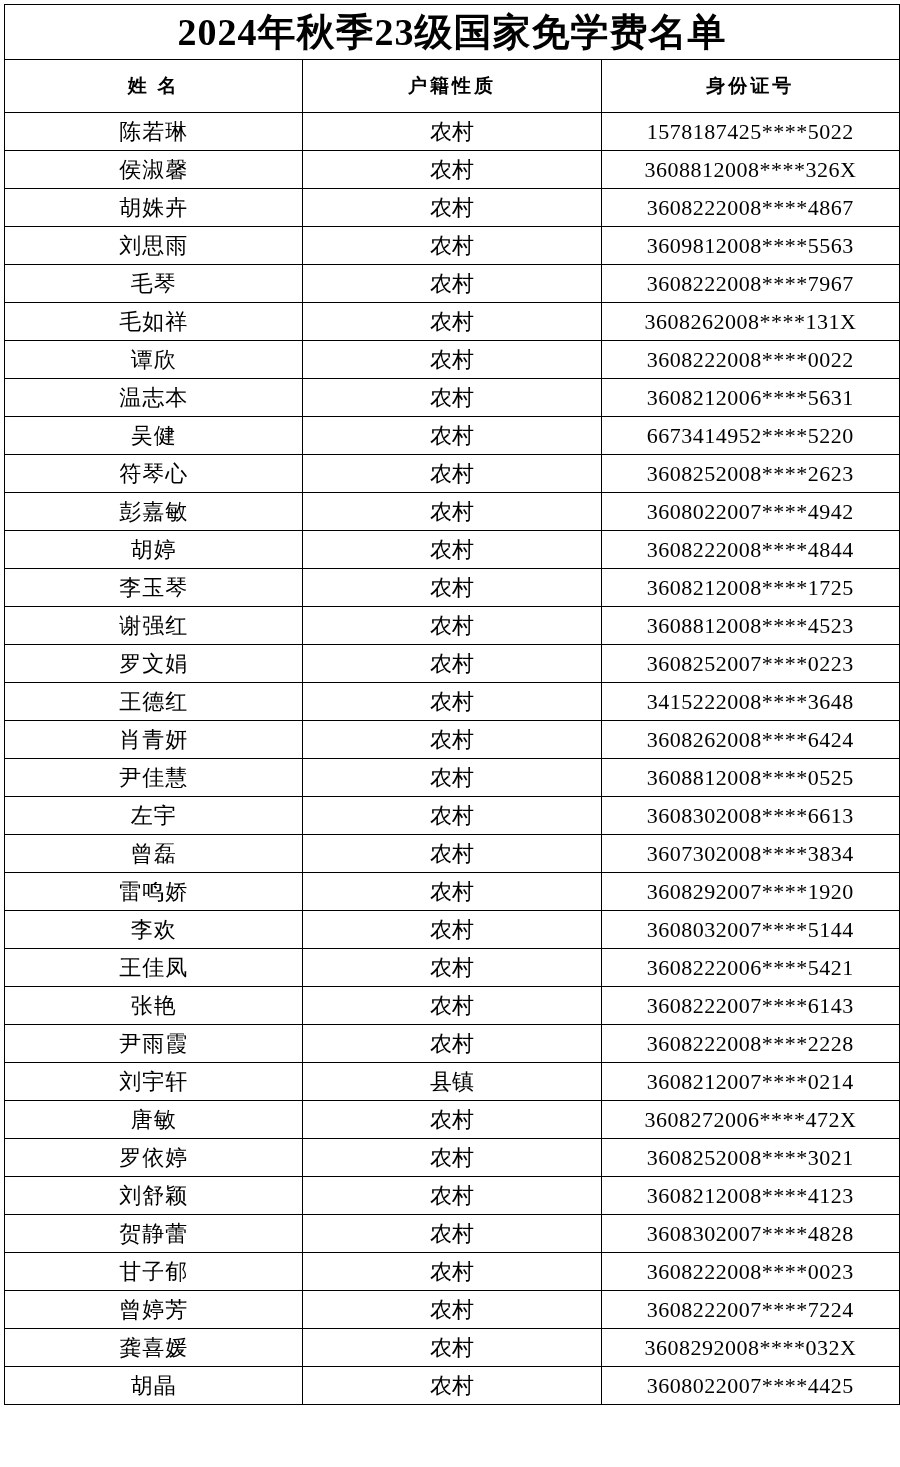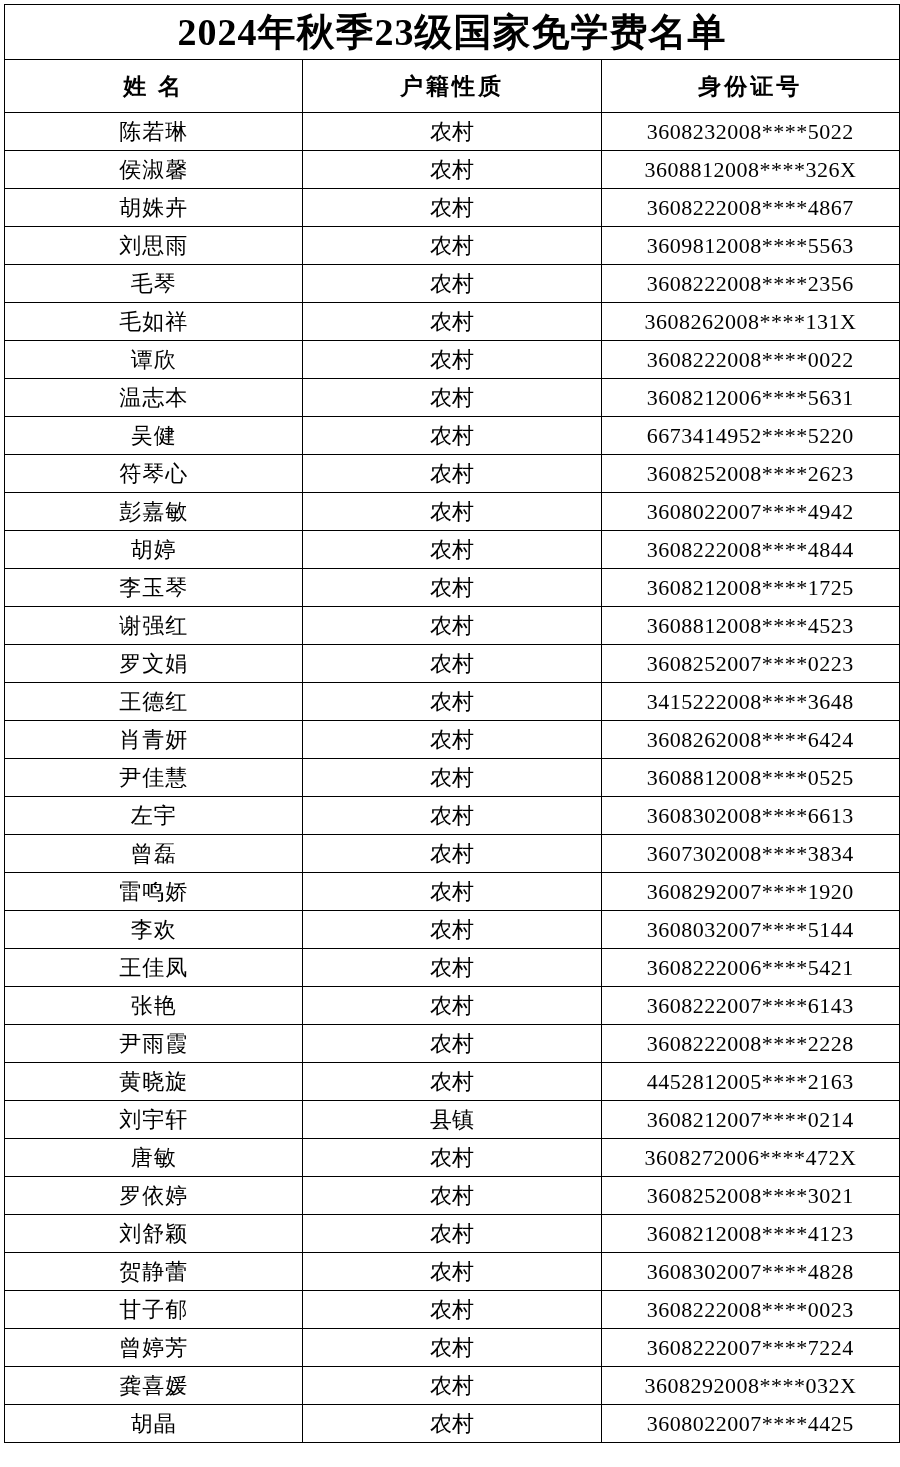--- a/index.html
+++ b/index.html
@@ -35,21 +35,21 @@
   }
   tr.title-row td {
     height: 54px;
     font-size: 38px;
     font-weight: bold;
     letter-spacing: 1px;
     font-family: "Liberation Serif", "DejaVu Serif", serif;
   }
   tr.head-row th {
     height: 52px;
-    font-size: 23px;
+    font-size: 19px;
     font-weight: bold;
     letter-spacing: 3px;
   }
   tr.data-row td {
     height: 37px;
     font-size: 22px;
   }
   td.col-name {
     width: 255px;
     letter-spacing: 1px;
@@ -77,41 +77,41 @@
       </tr>
       <tr class="head-row">
         <th class="col-name">姓  名</th>
         <th class="col-type">户籍性质</th>
         <th class="col-id">身份证号</th>
       </tr>
 
       <tr class="data-row">
         <td class="col-name">陈若琳</td>
         <td class="col-type">农村</td>
-        <td class="col-id">3608232008****5022</td>
+        <td class="col-id">1578187425****5022</td>
       </tr>
       <tr class="data-row">
         <td class="col-name">侯淑馨</td>
         <td class="col-type">农村</td>
         <td class="col-id">3608812008****326X</td>
       </tr>
       <tr class="data-row">
         <td class="col-name">胡姝卉</td>
         <td class="col-type">农村</td>
         <td class="col-id">3608222008****4867</td>
       </tr>
       <tr class="data-row">
         <td class="col-name">刘思雨</td>
         <td class="col-type">农村</td>
         <td class="col-id">3609812008****5563</td>
       </tr>
       <tr class="data-row">
         <td class="col-name">毛琴</td>
         <td class="col-type">农村</td>
-        <td class="col-id">3608222008****2356</td>
+        <td class="col-id">3608222008****7967</td>
       </tr>
       <tr class="data-row">
         <td class="col-name">毛如祥</td>
         <td class="col-type">农村</td>
         <td class="col-id">3608262008****131X</td>
       </tr>
       <tr class="data-row">
         <td class="col-name">谭欣</td>
         <td class="col-type">农村</td>
         <td class="col-id">3608222008****0022</td>
@@ -198,25 +198,20 @@
       </tr>
       <tr class="data-row">
         <td class="col-name">张艳</td>
         <td class="col-type">农村</td>
         <td class="col-id">3608222007****6143</td>
       </tr>
       <tr class="data-row">
         <td class="col-name">尹雨霞</td>
         <td class="col-type">农村</td>
         <td class="col-id">3608222008****2228</td>
-      </tr>
-      <tr class="data-row">
-        <td class="col-name">黄晓旋</td>
-        <td class="col-type">农村</td>
-        <td class="col-id">4452812005****2163</td>
       </tr>
       <tr class="data-row">
         <td class="col-name">刘宇轩</td>
         <td class="col-type">县镇</td>
         <td class="col-id">3608212007****0214</td>
       </tr>
       <tr class="data-row">
         <td class="col-name">唐敏</td>
         <td class="col-type">农村</td>
         <td class="col-id">3608272006****472X</td>

